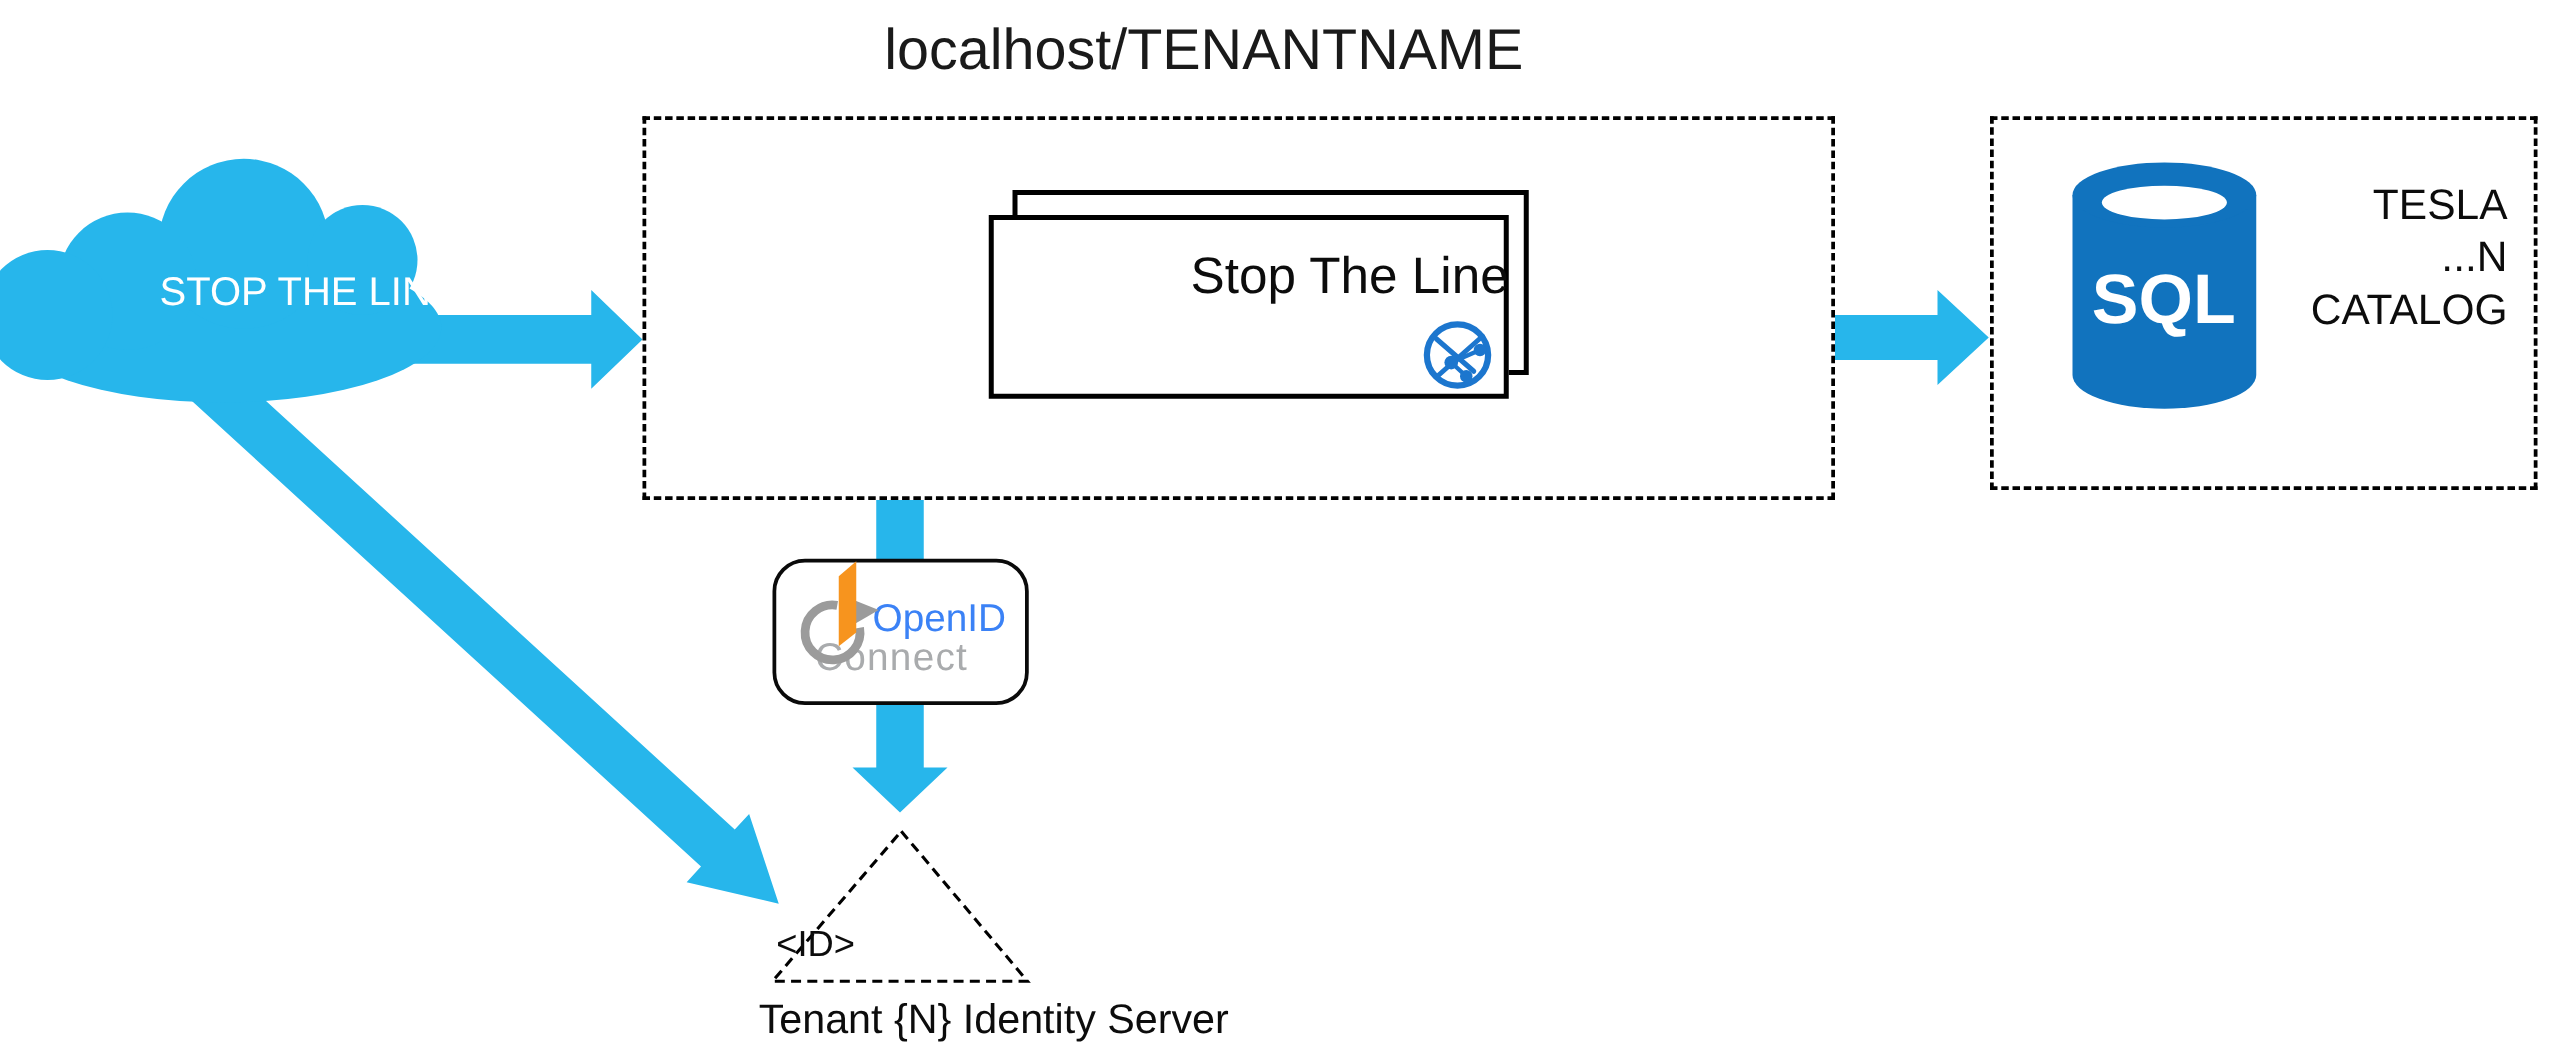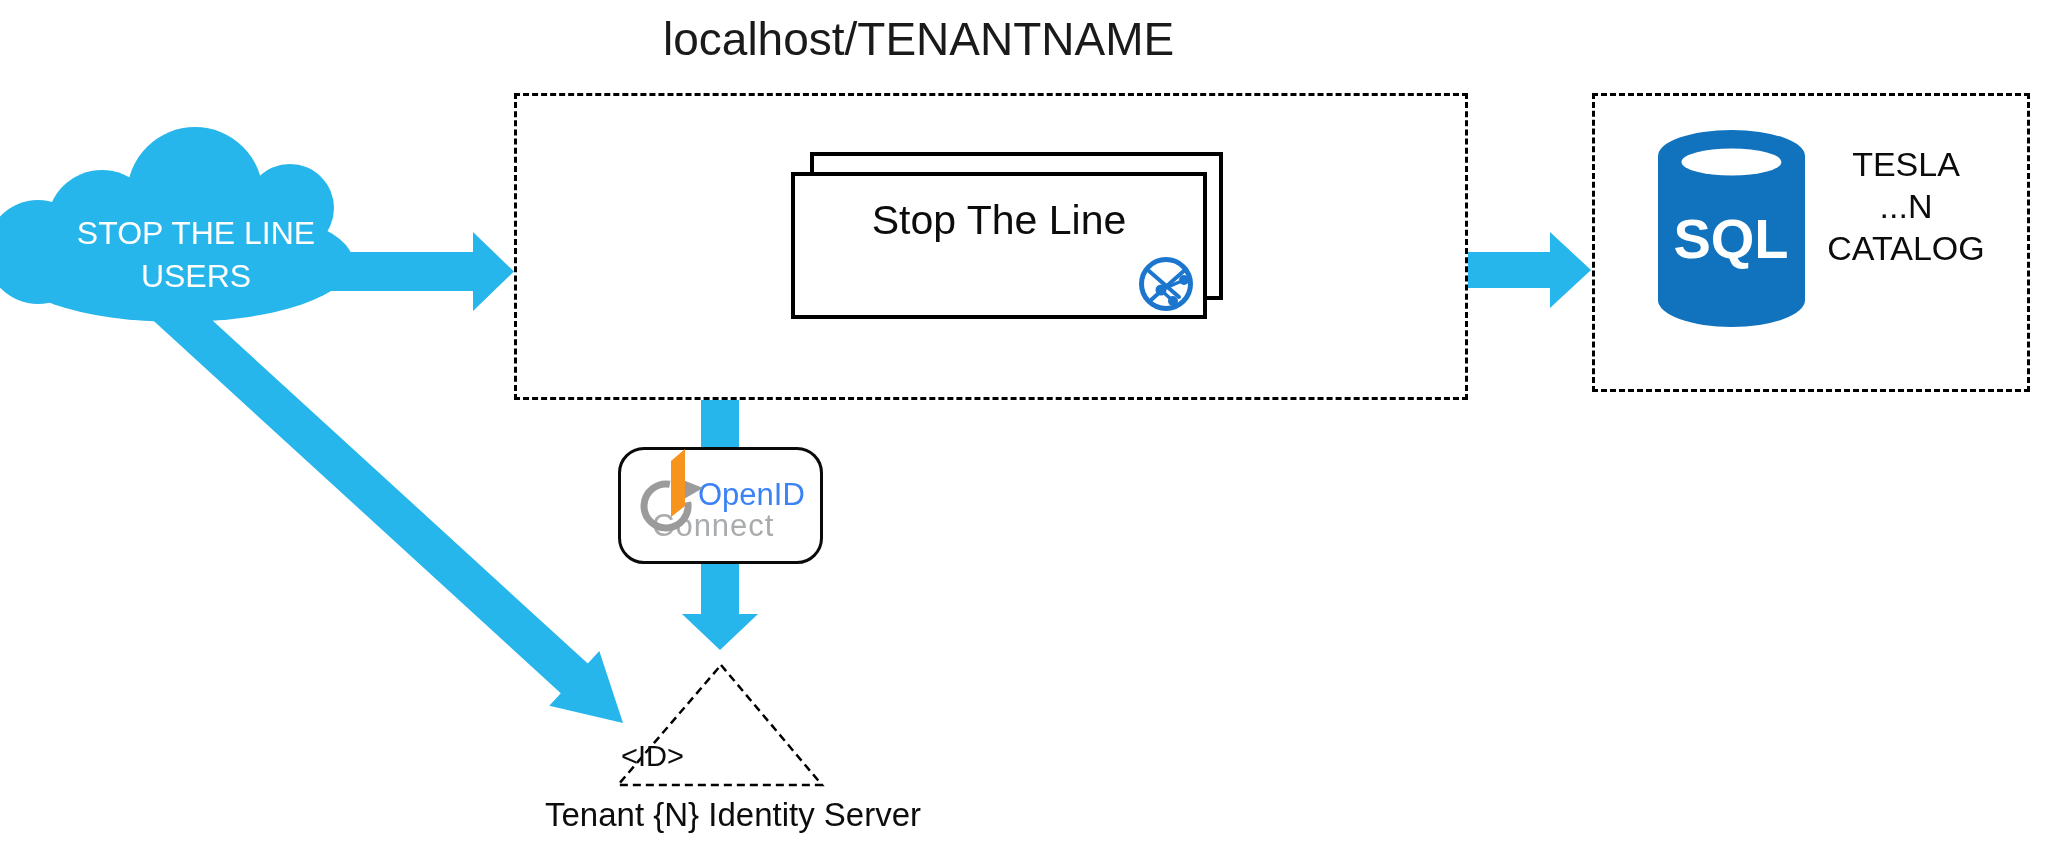--- a/index.html
+++ b/index.html
@@ -24,29 +24,29 @@
   .s-globe{stroke:var(--globe-blue);}
   .f-globe{fill:var(--globe-blue);}
   .f-orange{fill:var(--openid-orange);}
   .f-gray{fill:var(--openid-gray);}
   .s-gray{stroke:var(--openid-gray);}
 
   .dashed-box{border:3px dashed #000;background:transparent;box-sizing:border-box;}
   .solid-rect{border:4px solid #000;background:#fff;box-sizing:border-box;}
   .openid-box{border:3.5px solid #0a0a0a;background:#fff;border-radius:26px;box-sizing:border-box;}
 
-  .title{width:600px;text-align:left;font-size:46px;line-height:1.15;color:#1a1a1a;}
+  .title{width:600px;text-align:center;font-size:46px;line-height:1.15;color:#1a1a1a;}
   .cloud-label{width:340px;text-align:center;font-size:32px;line-height:43px;color:#ffffff;}
   .webapp-label{width:416px;text-align:center;font-size:41px;line-height:47px;color:#0c0c0c;}
   .catalog{width:200px;text-align:center;font-size:34px;line-height:42px;color:#0c0c0c;}
   .openid-brand{font-size:31px;color:#3b82f6;}
   .openid-sub{font-size:31px;color:#A9ABAD;letter-spacing:1px;}
   .id-label{width:200px;text-align:left;font-size:29px;color:#0c0c0c;}
   .caption{width:500px;text-align:center;font-size:33px;color:#0c0c0c;}
-  .line{display:block;}
+  .line{display:block;text-align:right;}
 </style>
 </head>
 <body>
 
 <div id="canvas">
 
   <svg class="layer z0" viewBox="0 0 2046 846">
 
     <polygon class="c-arrow" points="168.5,280.2 587.8,663.6 599.3,651.1 623,723 549.3,705.7 560.8,693.2 141.5,309.8"></polygon>
 
@@ -70,38 +70,37 @@
   <div class="abs z1 dashed-box" style="left:514px;top:93px;width:954px;height:307px;"></div>
   <div class="abs z1 dashed-box" style="left:1592px;top:93px;width:438px;height:299px;"></div>
   <div class="abs z1 solid-rect" style="left:810px;top:152px;width:413px;height:148px;"></div>
   <div class="abs z1 solid-rect" style="left:791px;top:172px;width:416px;height:147px;"></div>
   <div class="abs z1 openid-box" style="left:618px;top:447px;width:205px;height:117px;"></div>
 
   <div class="abs z2 title" style="left:663px;top:13px;">localhost/TENANTNAME</div>
 
   <div class="abs z2 cloud-label" style="left:26px;top:212px;">
     <span class="line">STOP THE LINE</span>
-    <span class="line">USERS</span>
   </div>
 
   <div class="abs z2 webapp-label" style="left:791px;top:197px;">
     <span class="line">Stop The Line</span>
   </div>
 
   <div class="abs z2 catalog" style="left:1806px;top:143px;">
     <span class="line">TESLA</span>
     <span class="line">...N</span>
     <span class="line">CATALOG</span>
   </div>
 
   <div class="abs z2 openid-brand" style="left:698px;top:477px;">OpenID</div>
   <div class="abs z2 openid-sub" style="left:652px;top:508px;">Connect</div>
 
   <div class="abs z2 id-label" style="left:621px;top:740px;">&lt;ID&gt;</div>
-  <div class="abs z2 caption" style="left:483px;top:796px;">Tenant {N} Identity Server</div>
+  <div class="abs z2 caption" style="left:483px;top:796px;text-align:right;">Tenant {N} Identity Server</div>
 
   <svg class="layer z3" viewBox="0 0 2046 846">
 
     <g>
       <path class="c-sql" d="M 1658 156 L 1658 300 A 73.5 27 0 0 0 1805 300 L 1805 156 Z"></path>
       <ellipse class="c-sql" cx="1731.5" cy="156" rx="73.5" ry="26"></ellipse>
       <ellipse cx="1731.5" cy="162" rx="50" ry="13.5" fill="#ffffff"></ellipse>
       <text x="1731" y="258" text-anchor="middle" font-size="56" font-weight="bold" fill="#ffffff">SQL</text>
     </g>
 

